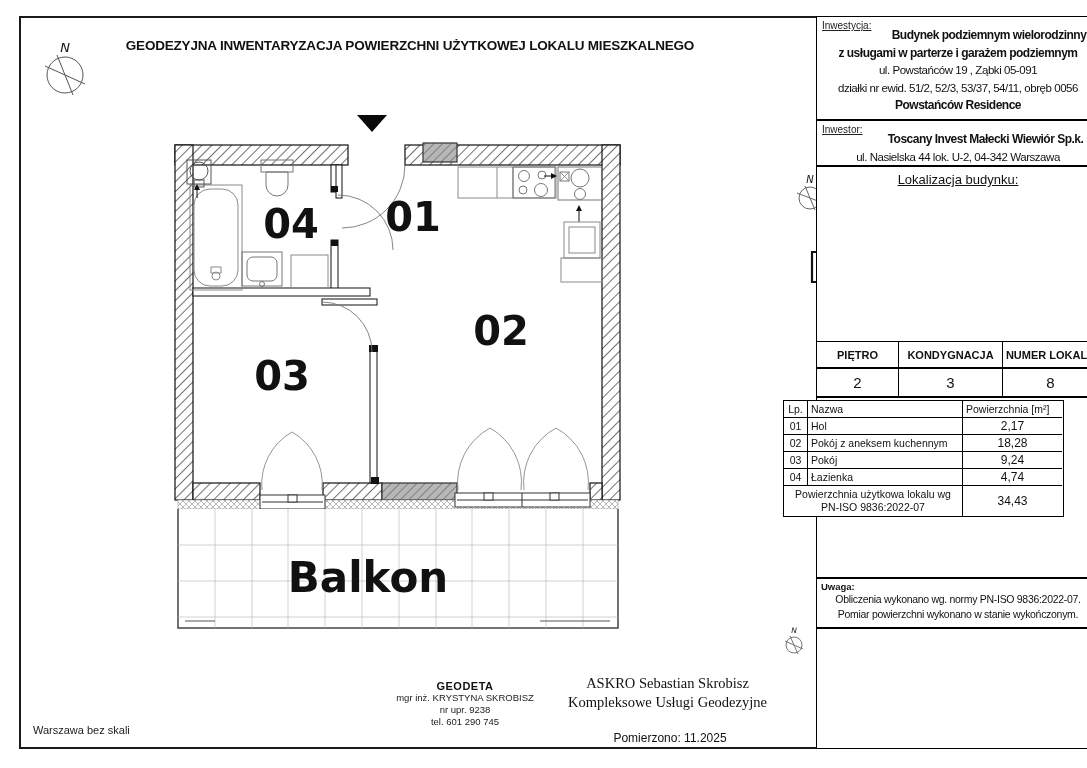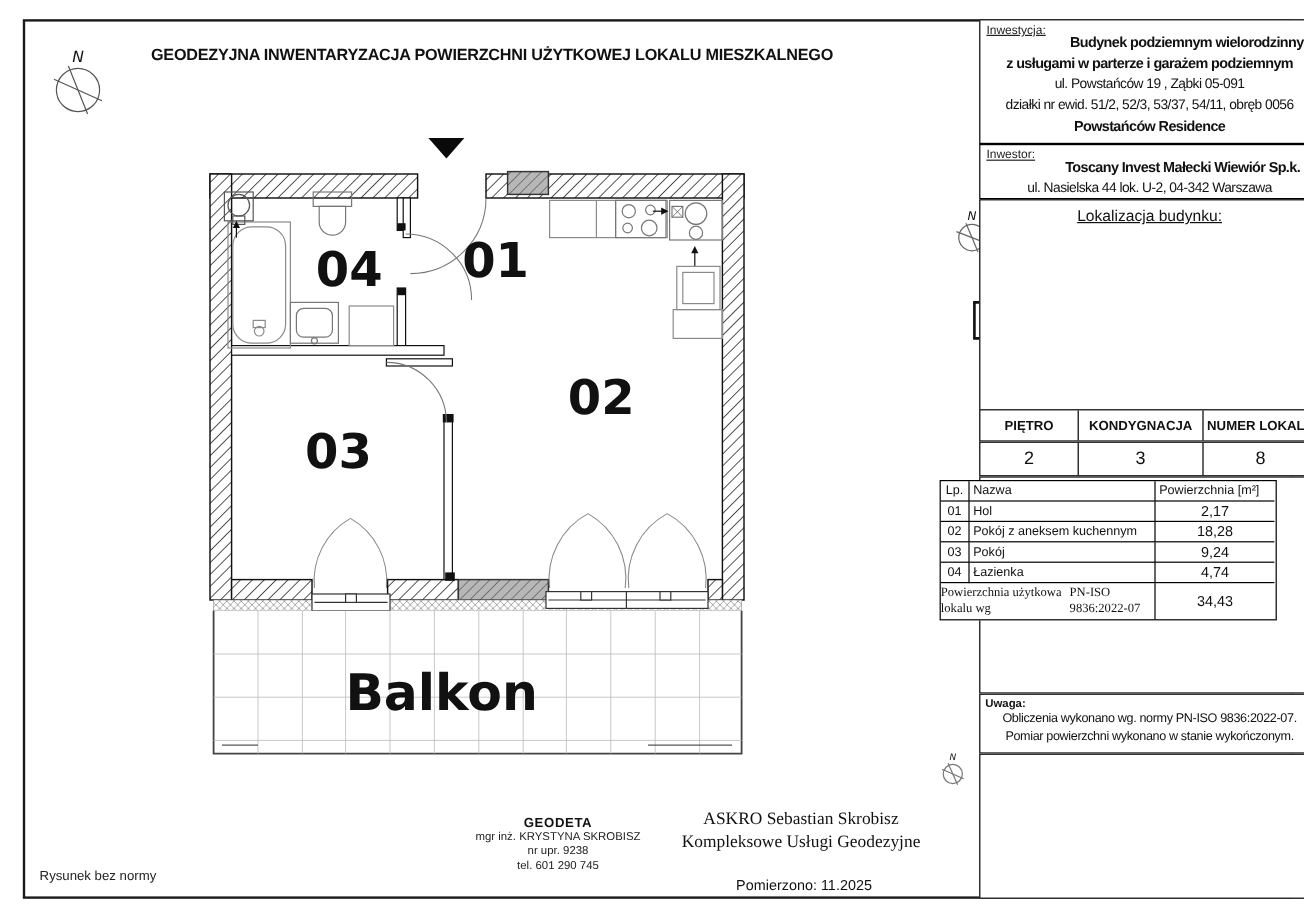--- a/index.html
+++ b/index.html
@@ -21,21 +21,21 @@
   .pietro-hdr{left:781px;top:341px;width:284px;height:27px;display:grid;grid-template-columns:82px 104px 95px;align-items:center;text-align:center;font-size:11px;font-weight:bold;}
   .pietro-val{left:781px;top:368px;width:284px;height:29px;display:grid;grid-template-columns:82px 104px 95px;align-items:center;text-align:center;font-size:15px;}
   .pietro-hdr>div,.pietro-val>div{border-right:1px solid #000;height:100%;display:flex;align-items:center;justify-content:center;}
   .pietro-hdr>div:last-child,.pietro-val>div:last-child{border-right:none;}
   .rooms-container{left:781px;top:397px;width:284px;height:181px;}
   .rooms-table{left:783px;top:400px;width:281px;border:1.5px solid #000;background:#fff;display:grid;grid-template-columns:24px 155px 99px;grid-auto-rows:minmax(17px,auto);font-size:10.5px;}
   .rooms-table .c{border-right:1px solid #000;border-bottom:1px solid #000;padding:1px 3px;display:flex;align-items:center;}
   .rooms-table .c.last{border-right:none;}
   .rooms-table .num{justify-content:center;font-size:12px;}
   .rooms-table .hdr-area{justify-content:flex-start;}
-  .rooms-table .foot-label{grid-column:1/3;flex-direction:row;justify-content:center;text-align:left;line-height:13px;padding:2px 0;border-bottom:none;font-family:Liberation Serif, serif;}
+  .rooms-table .foot-label{grid-column:1/3;flex-direction:column;justify-content:center;text-align:right;line-height:13px;padding:2px 0;border-bottom:none;}
   .rooms-table .foot-val{border-bottom:none;justify-content:center;font-size:12px;}
   .uwaga{left:781px;top:578px;width:284px;height:50px;padding-top:13px;}
   .uwaga-label{position:absolute;left:4px;top:2px;font-size:9.5px;font-weight:bold;}
   .uwaga-line{font-size:10.5px;letter-spacing:-0.3px;line-height:15px;text-align:center;}
   .schemat{left:781px;top:628px;width:284px;height:121px;}
   .geodeta{left:395px;top:680px;width:140px;text-align:center;}
   .geo-title{font-size:11px;font-weight:bold;letter-spacing:0.5px;}
   .geo-line{font-size:9.5px;line-height:12px;color:#222;}
   .askro{left:555px;top:674px;width:225px;text-align:center;font-family:"Liberation Serif",serif;font-size:14.5px;line-height:19px;}
   .measured{left:585px;top:731px;width:170px;text-align:center;font-size:12px;font-family:"Liberation Sans",sans-serif;}
@@ -276,21 +276,21 @@
       <line x1="960" y1="662" x2="988" y2="689"></line>
     </g>
     <line x1="1040" y1="650" x2="1040" y2="710" stroke="#888" stroke-width="0.8" stroke-dasharray="4,3"></line>
     <text x="918" y="740" font-size="12" text-anchor="middle">ul. Powstańców</text>
     <text transform="translate(1053,747) rotate(-90)" font-size="10.5">ul. Mikołaja</text>
     <text transform="translate(1053,674) rotate(-90)" font-size="10.5">Kopernika</text>
   </g>
 </svg>
 
 <div class="abs title">GEODEZYJNA INWENTARYZACJA POWIERZCHNI UŻYTKOWEJ LOKALU MIESZKALNEGO</div>
-<div class="abs scale-note">Rysunek bez normy</div>
+<div class="abs scale-note">Warszawa bez skali</div>
 
 <div class="abs box inwestycja">
   <span class="panel-label">Inwestycja:</span>
   <div class="inv-bold" style="margin-left:62px;">Budynek podziemnym wielorodzinny</div>
   <div class="inv-bold">z usługami w parterze i garażem podziemnym</div>
   <div class="inv-line">ul. Powstańców 19 , Ząbki 05-091</div>
   <div class="inv-line">działki nr ewid. 51/2, 52/3, 53/37, 54/11, obręb 0056</div>
   <div class="inv-bold">Powstańców Residence</div>
 </div>
 

